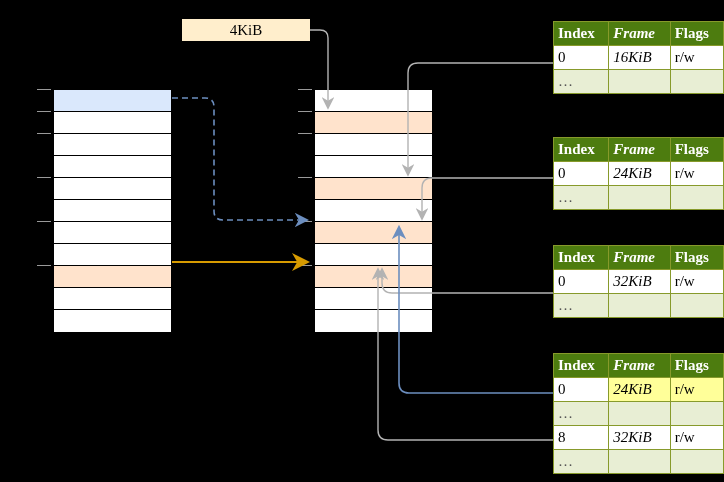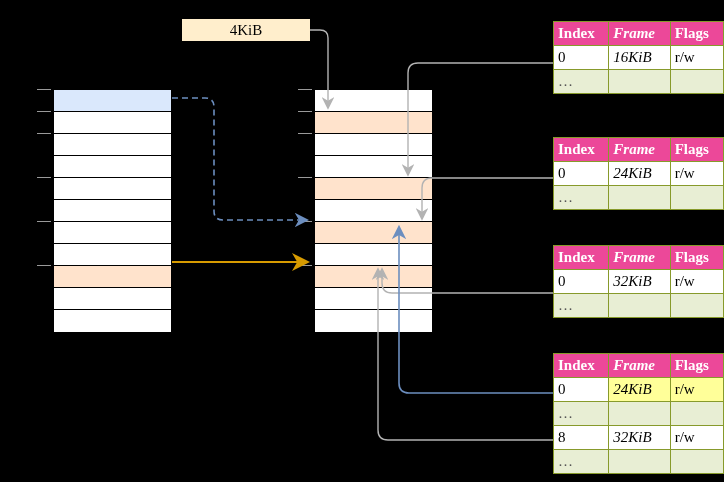--- a/index.html
+++ b/index.html
@@ -20,21 +20,21 @@
   .labelbox{position:absolute;background:#ffeecc;color:#000;display:flex;
             align-items:center;justify-content:center;font-size:15px;
             box-sizing:border-box;}
 
   
   .ftable{position:absolute;border-collapse:collapse;background:#000;
           table-layout:fixed;border:1px solid #879a2b;}
   .ftable td,.ftable th{border:1px solid #879a2b;padding:0 4px;
           font-size:15px;line-height:1;height:24px;box-sizing:border-box;
           text-align:left;vertical-align:middle;color:#000;}
-  .ftable th{background:#ec4899;color:#ffffff;font-weight:bold;}
+  .ftable th{background:#4d7c0f;color:#ffffff;font-weight:bold;}
   .ftable td{background:#ffffff;}
   .ftable tr.alt td{background:#e8eed4;color:#555;}
   .ftable td.hl{background:#ffff99;}
   .ftable .c-index{width:56px;}
   .ftable .c-frame{width:62px;font-style:italic;}
   .ftable .c-flags{width:54px;}
 
   
   svg.overlay{position:absolute;left:0;top:0;width:724px;height:482px;
               pointer-events:none;}

